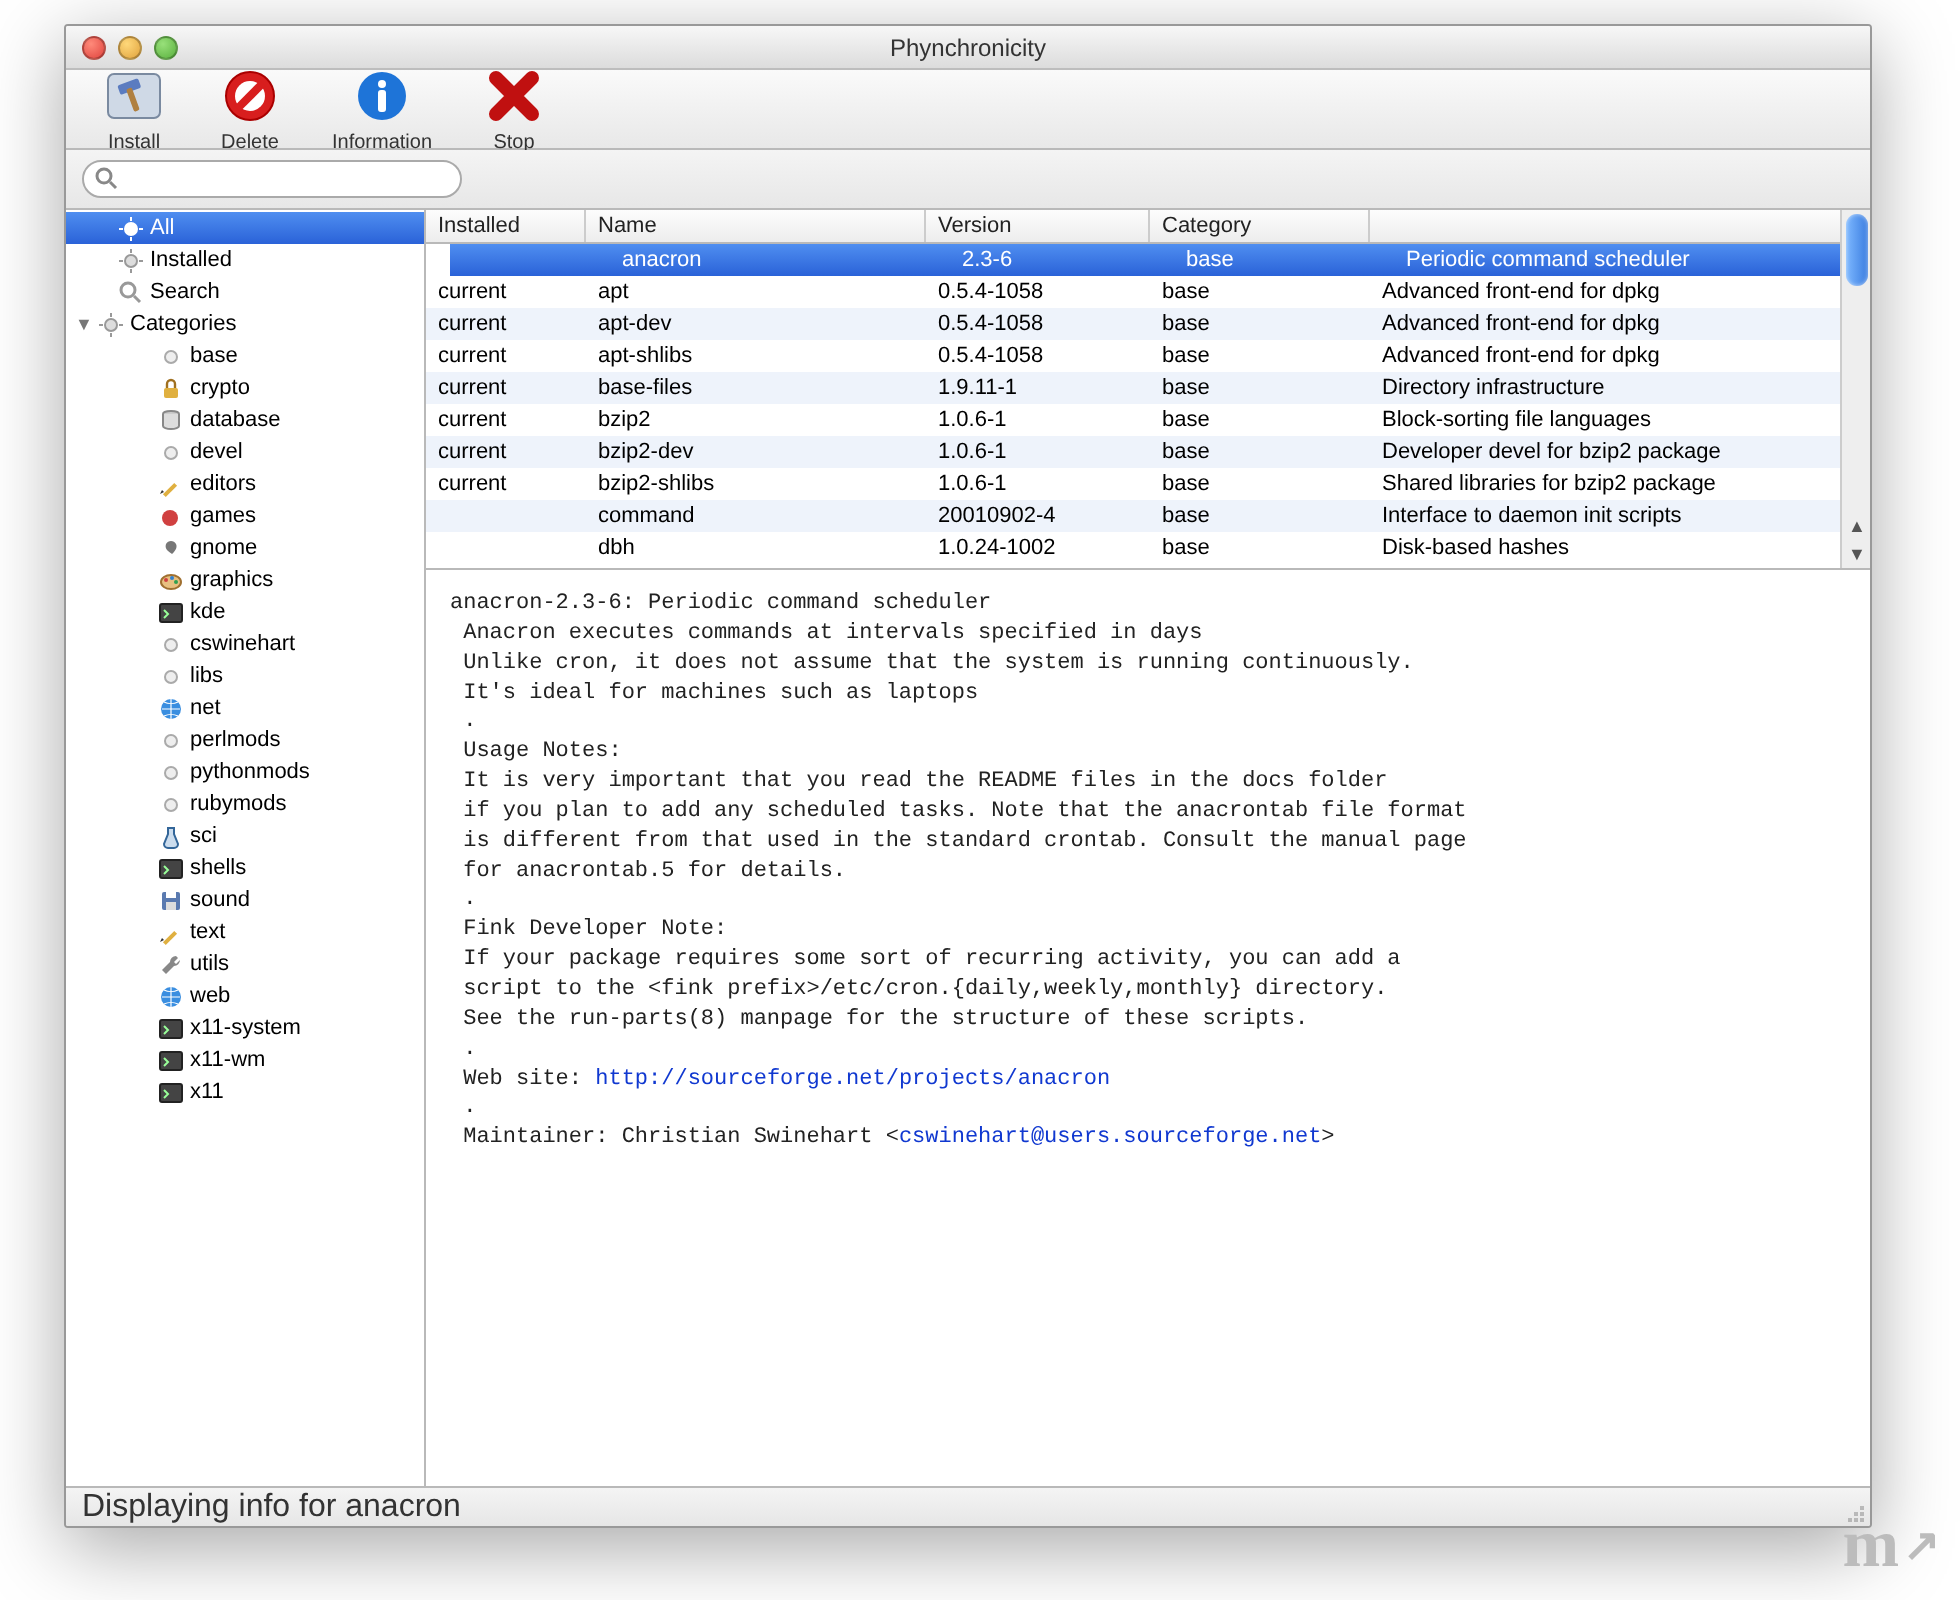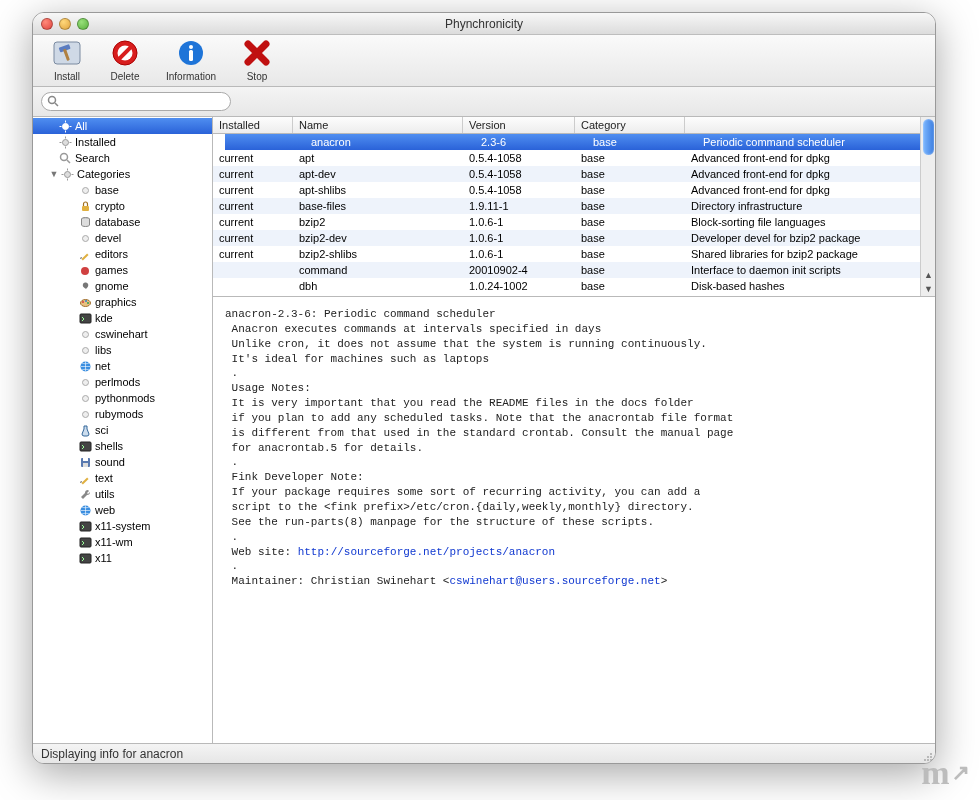--- a/index.html
+++ b/index.html
@@ -11,46 +11,46 @@
     height: 800px;
     position: relative;
     overflow: hidden;
   }
   .window {
     position: absolute;
     left: 32px; top: 12px;
     width: 904px; height: 752px;
     background: #fff;
     border: 1px solid #999;
-    border-radius: 12px;
+    border-radius: 2px;
     box-shadow: 0 10px 40px rgba(0,0,0,0.35);
     display: flex;
     flex-direction: column;
     overflow: hidden;
   }
   .titlebar {
     height: 22px;
     background: linear-gradient(#f7f7f7, #dcdcdc);
     border-bottom: 1px solid #bdbdbd;
     display: flex;
     align-items: center;
     position: relative;
   }
   .traffic { display: flex; gap: 6px; position: absolute; left: 8px; }
   .traffic span { width: 12px; height: 12px; border-radius: 50%; border: 0.5px solid rgba(0,0,0,0.25); }
   .t-close { background: radial-gradient(circle at 35% 30%, #ff8a7a, #e0443e); }
   .t-min   { background: radial-gradient(circle at 35% 30%, #ffd87a, #e0a33e); }
   .t-zoom  { background: radial-gradient(circle at 35% 30%, #98e07a, #5ab13e); }
   .titlebar .title { margin: 0 auto; font-size: 12px; color: #333; }
   .toolbar {
-    height: 52px;
+    height: 40px;
     background: linear-gradient(#fafafa, #e8e8e8);
     border-bottom: 1px solid #b9b9b9;
     display: flex;
-    align-items: flex-end;
+    align-items: center;
     padding: 4px 8px;
     gap: 6px;
   }
   .tool-btn { width: 52px; text-align: center; font-size: 10px; color: #333; cursor: pointer; }
   .tool-btn .icon-wrap { width:32px; height:32px; margin:0 auto 2px; display:flex; align-items:center; justify-content:center; }
   .searchbar-row {
     height: 30px;
     background: linear-gradient(#f4f4f4, #e7e7e7);
     border-bottom: 1px solid #b9b9b9;
     display: flex;
@@ -68,21 +68,21 @@
   }
   .searchfield svg { position:absolute; left:5px; top:2px; }
   .main { flex: 1; display: flex; min-height: 0; }
   .sidebar {
     width: 180px;
     border-right: 1px solid #b9b9b9;
     background: #fff;
     overflow-y: auto;
     padding: 1px 0;
   }
-  .side-row { display:flex; align-items:center; height:16px; padding:0 16px; cursor:pointer; white-space:nowrap; }
+  .side-row { display:flex; align-items:center; height:16px; padding:0 4px; cursor:pointer; white-space:nowrap; }
   .side-row .tri { width:10px; color:#777; font-size:9px; text-align:center; }
   .side-row .ic { width:16px; height:14px; display:flex; align-items:center; justify-content:center; }
   .side-row .lbl { padding-left:2px; }
   .side-sel { background: linear-gradient(#4f8ef0, #2a62d8); color:#fff; }
   .indent1 { padding-left: 14px; }
   .indent2 { padding-left: 34px; }
   .content { flex:1; display:flex; flex-direction:column; min-width:0; }
   .table-wrap { height: 180px; border-bottom:1px solid #b9b9b9; display:flex; min-height:0; }
   .table { flex:1; overflow:hidden; }
   .thead { display:flex; background:linear-gradient(#fdfdfd,#ededed); border-bottom:1px solid #b9b9b9; height:17px; }
@@ -101,21 +101,21 @@
     background: linear-gradient(to right, #7db8ff, #3b7de0); box-shadow: inset 0 0 2px rgba(255,255,255,0.6); }
   .detail {
     flex:1; overflow:auto; padding:10px 12px;
     font-family: Monaco, "Courier New", monospace;
     font-size:11px; line-height:1.35; color:#222; white-space:pre;
   }
   .detail a { color:#1038d0; text-decoration:none; }
   .statusbar {
     height:20px; border-top:1px solid #b9b9b9;
     background: linear-gradient(#f4f4f4,#e6e6e6);
-    display:flex; align-items:center; padding:0 8px; font-size:12px; color:#333;
+    display:flex; align-items:center; padding:0 8px; font-size:16px; color:#333;
     position: relative;
   }
   .resize-grip { position:absolute; right:3px; bottom:2px; width:12px; height:12px; opacity:.5; }
   .resize-grip span { position:absolute; background:#888; width:2px; height:2px; }
   .watermark {
     position:absolute; right:10px; bottom:8px;
     font-family: Georgia, serif; font-size:34px; color:#bcbcbc; font-weight:600;
     display:flex; align-items:flex-end; gap:2px;
   }
   .watermark .arrow-up { font-size:22px; position:relative; top:-6px; color:#bcbcbc; }

